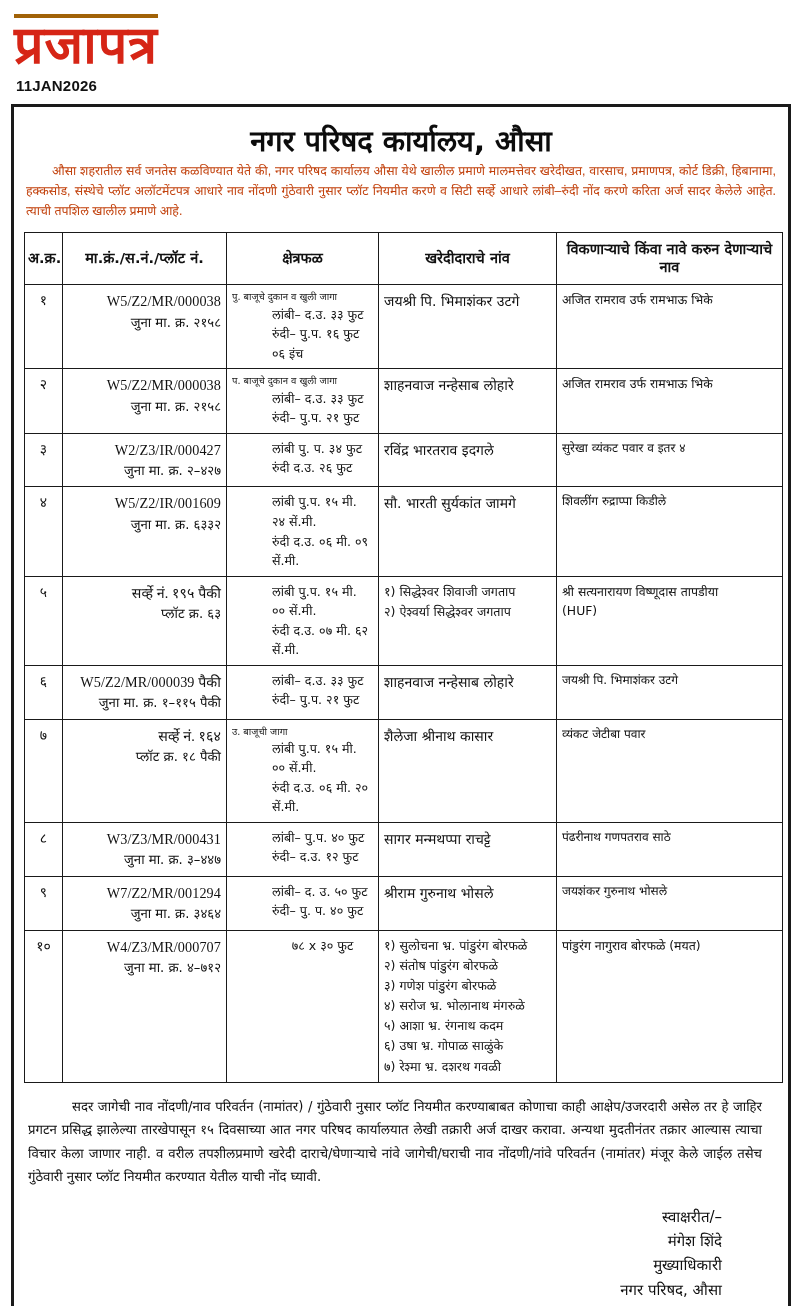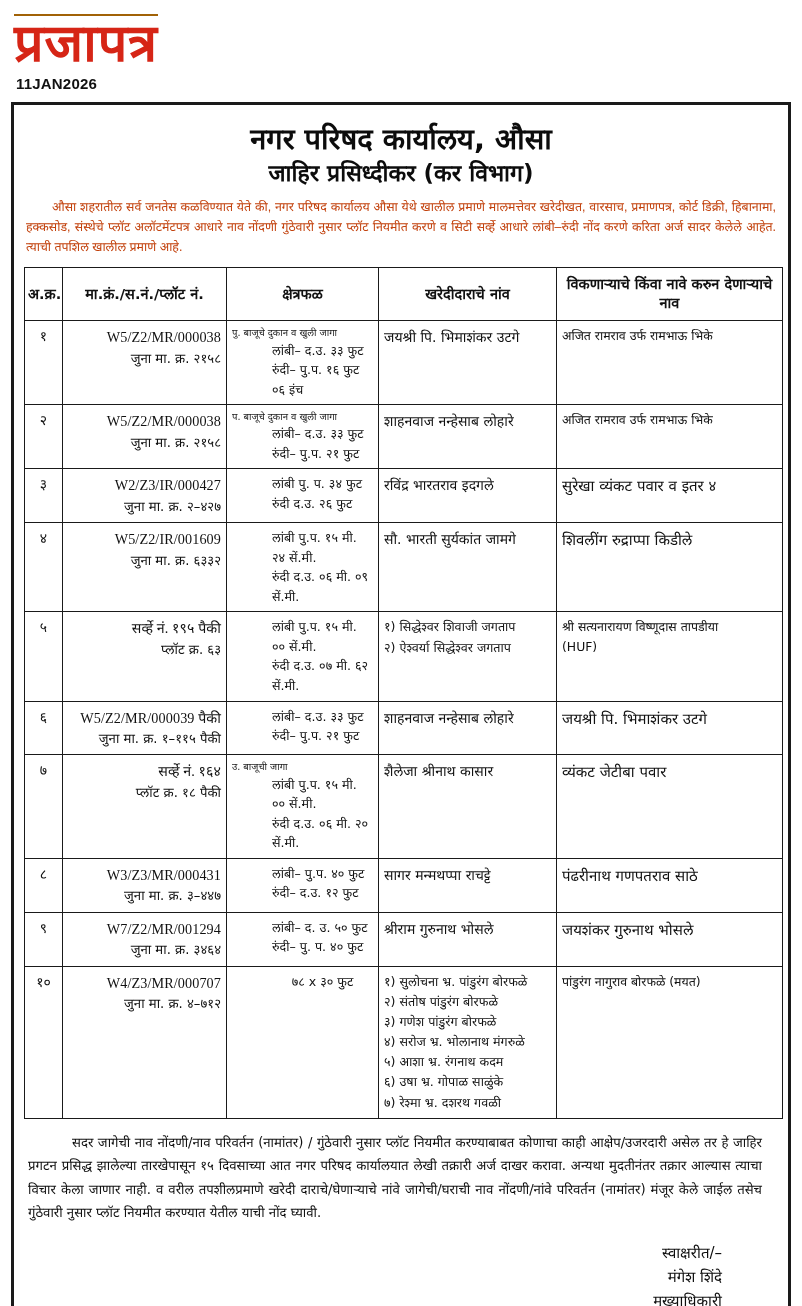--- a/index.html
+++ b/index.html
@@ -22,21 +22,21 @@
     padding: 14px 0 0 14px;
   }
   .masthead-title {
     font-family: "DejaVu Sans", sans-serif;
     font-size: 52px;
     line-height: 1.0;
     font-weight: 700;
     color: #d62516;
     letter-spacing: 1px;
     display: inline-block;
-    border-top: 2px solid #a16207;
+    border-top: 4px solid #a16207;
     padding-top: 1px;
   }
   .masthead-date {
     font-family: "Liberation Sans", sans-serif;
     font-size: 15px;
     font-weight: 600;
     color: #111111;
     margin: 6px 0 0 2px;
     letter-spacing: 0.2px;
   }
@@ -140,21 +140,21 @@
     color: #1a1a1a;
   }
   td.area .area-line { display: block; margin-left: 40px; }
   td.buyer {
     font-size: 14px;
     line-height: 1.6;
   }
   td.buyer.small { font-size: 12.6px; }
   td.buyer .nm { display: block; }
   td.seller {
-    font-size: 15px;
+    font-size: 12px;
     line-height: 1.6;
   }
   td.seller.small { font-size: 12.4px; margin-top: 9px; }
 
   
   .footer-para {
     font-family: "DejaVu Sans", sans-serif;
     font-size: 13.2px;
     line-height: 1.78;
     text-align: justify;
@@ -178,21 +178,20 @@
 
 <div class="masthead">
   <div class="masthead-title">प्रजापत्र</div>
   <div class="masthead-date">11JAN2026</div>
 </div>
 
 <div class="notice">
   <div class="notice-inner">
 
     <div class="office-title">नगर परिषद कार्यालय, औसा</div>
-    <div class="office-subtitle">जाहिर प्रसिध्दीकर (कर विभाग)</div>
     <p class="intro-para">औसा शहरातील सर्व जनतेस कळविण्यात येते की, नगर परिषद कार्यालय औसा येथे खालील प्रमाणे मालमत्तेवर खरेदीखत, वारसाच, प्रमाणपत्र, कोर्ट डिक्री, हिबानामा, हक्कसोड, संस्थेचे प्लॉट अलॉटमेंटपत्र आधारे नाव नोंदणी गुंठेवारी नुसार प्लॉट नियमीत करणे व सिटी सर्व्हे आधारे लांबी–रुंदी नोंद करणे करिता अर्ज सादर केलेले आहेत. त्याची तपशिल खालील प्रमाणे आहे.</p>
 
     <table class="notice-table">
       <colgroup>
         <col class="c-sr">
           <col class="c-plot">
           <col class="c-area">
           <col class="c-buyer">
           <col class="c-seller">
       </colgroup>

